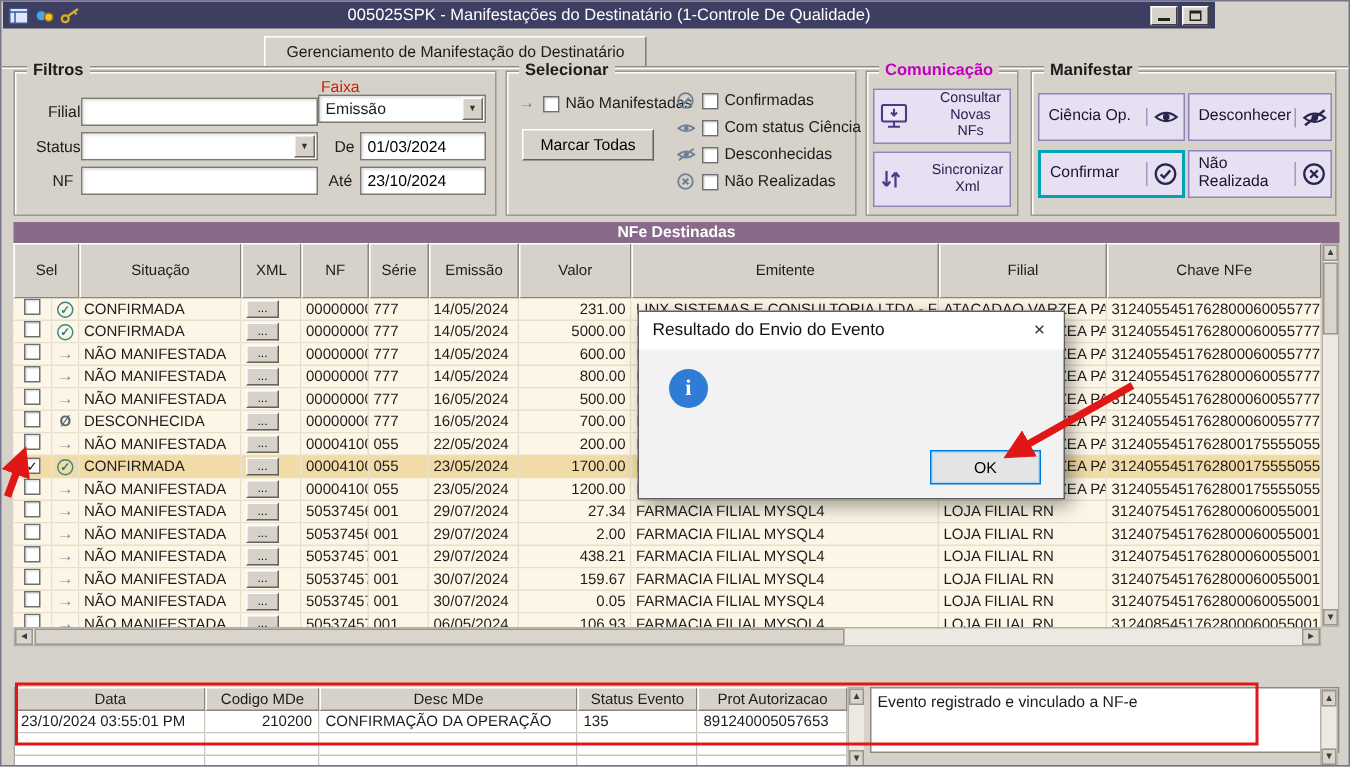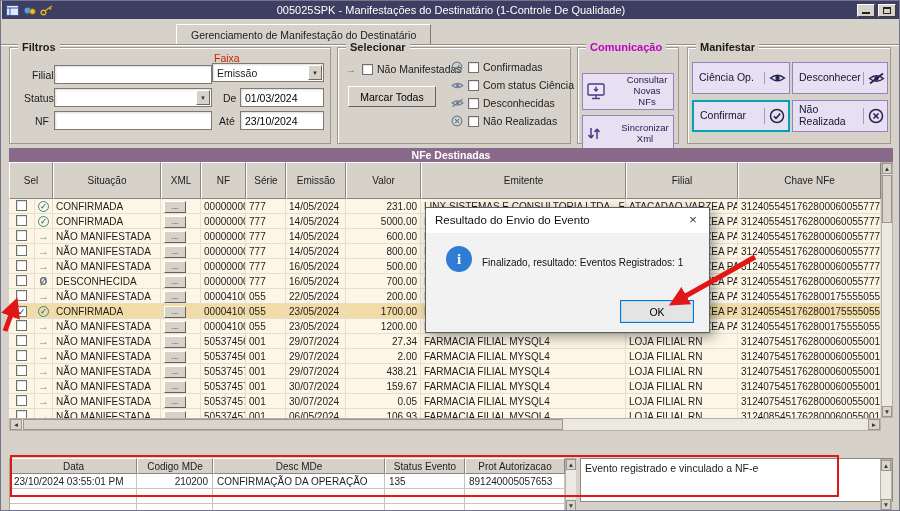--- a/index.html
+++ b/index.html
@@ -5,21 +5,21 @@
   :root{
     --c-titlebar:#3e3e62; --c-gridhdr:#8a6a8a; --c-annotation:#e11616;
     --c-lav:#e7dff2; --c-lavborder:#9383bd; --c-cream:#fdf6e6; --c-selrow:#f1dba6;
     --c-focus:#00a3b4; --c-info:#2e7cd6; --c-okborder:#0078d7; --c-comleg:#c000c0; --c-faixa:#cc2200;
   }
   *{margin:0;padding:0;box-sizing:border-box;}
   html,body{width:900px;height:511px;overflow:hidden;}
   body{font-family:"Liberation Sans",sans-serif;background:#d6d2ca;color:#1c1c1c;}
   .window{position:absolute;left:0;top:0;width:900px;height:511px;background:#d6d2ca;border:1px solid #74748c;overflow:hidden;}
   
-  .titlebar{position:absolute;left:1px;top:0;width:898px;height:18px;background:var(--c-titlebar);display:flex;align-items:center;padding:0 4px;}
+  .titlebar{position:absolute;left:1px;top:0;width:808px;height:18px;background:var(--c-titlebar);display:flex;align-items:center;padding:0 4px;}
   .tb-icons{display:flex;gap:4px;align-items:center;z-index:2;}
   .tb-ic{display:inline-flex;align-items:center;}
   .tb-title{position:absolute;left:0;right:0;text-align:center;font-size:11px;color:#fff;}
   .tb-buttons{margin-left:auto;display:flex;gap:3px;z-index:2;}
   .tb-btn{width:18px;height:13px;background:#d6d2ca;border:1px solid #fff;border-right-color:#3c3c3c;border-bottom-color:#3c3c3c;display:flex;align-items:flex-end;justify-content:center;cursor:default;}
   .glyph-min{display:block;width:8px;height:2px;background:#222;margin-bottom:2px;}
   .glyph-restore{display:block;width:8px;height:7px;border:1px solid #222;border-top-width:2px;margin-bottom:2px;}
   
   .tab{position:absolute;left:175px;top:23px;height:21px;padding:4px 14px 0;background:#d6d2ca;border:1px solid #7e7a72;border-bottom:none;border-top-color:#fff;border-left-color:#fff;font-size:10.5px;}
   .sheet-line{position:absolute;left:0;top:43px;width:900px;height:2px;background:#fff;border-top:1px solid #918d84;}
@@ -33,21 +33,21 @@
   .combo{display:flex;align-items:center;}
   .cmb-txt{flex:1;overflow:hidden;white-space:nowrap;font-size:10.5px;}
   .cmb-btn{width:14px;height:15px;margin-right:-3px;background:#d6d2ca;border:1px solid #fff;border-right-color:#6e6a62;border-bottom-color:#6e6a62;display:flex;align-items:center;justify-content:center;color:#333;}
   .cmb-btn i{font-style:normal;font-size:6px;line-height:6px;}
   .btn3d{position:absolute;background:#d6d2ca;border:1px solid;border-color:#fff #64605a #64605a #fff;font-size:10.5px;font-family:"Liberation Sans",sans-serif;cursor:default;}
   .chk-row{position:absolute;display:flex;align-items:center;gap:4px;font-size:10.5px;white-space:nowrap;}
   .cbx{display:inline-block;width:11px;height:11px;background:#fff;border:1px solid #6f6f6f;box-shadow:inset 1px 1px 1px rgba(0,0,0,.12);font-size:9px;line-height:10px;text-align:center;color:#111;flex:none;}
   .mini-ic{display:inline-flex;width:14px;justify-content:center;align-items:center;flex:none;}
   .arrow-glyph{color:#6e8096;font-weight:bold;font-size:11px;line-height:11px;}
   
-  .combtn{position:absolute;width:92px;height:37px;background:var(--c-lav);border:1px solid var(--c-lavborder);display:flex;align-items:center;gap:18px;padding:16px 3px;cursor:default;margin-top:14px;}
+  .combtn{position:absolute;width:92px;height:37px;background:var(--c-lav);border:1px solid var(--c-lavborder);display:flex;align-items:center;gap:18px;padding:16px 3px;cursor:default;}
   .com-ic{flex:none;display:inline-flex;}
   .com-lbl{flex:1;font-size:9.5px;line-height:1.15;color:#2a2050;text-align:center;font-family:"Liberation Sans",sans-serif;}
   
   .manbtn{position:absolute;height:32px;background:var(--c-lav);border:1px solid var(--c-lavborder);display:flex;align-items:center;padding:1px 3px 1px 6px;cursor:default;}
   .manbtn.focus{border:2px solid var(--c-focus);}
   .man-lbl{flex:1;font-size:10.5px;color:#14142e;text-align:left;line-height:1.1;font-family:"Liberation Sans",sans-serif;}
   .man-ic{flex:none;border-left:1px solid #a695c6;padding-left:4px;margin-left:2px;display:inline-flex;}
   
   .nfe-bar{position:absolute;left:8px;top:147px;width:884px;height:14px;background:var(--c-gridhdr);color:#fff;font-size:10.5px;font-weight:bold;text-align:center;line-height:14px;}
   table.grid{border-collapse:separate;border-spacing:0;table-layout:fixed;font-size:10px;}
@@ -598,21 +598,20 @@
         </div>
     </div>
   </div>
 
   <div class="dialog">
     <div class="dlg-title">
       <span class="dlg-title-text">Resultado do Envio do Evento</span>
       <span class="dlg-close">×</span>
     </div>
     <span class="info-ic">i</span>
-    <span class="dlg-msg">Finalizado, resultado: Eventos Registrados: 1</span>
     <button class="ok-btn">OK</button>
   </div>
 
   <div class="red-rect"></div>
   <svg class="annot" viewBox="0 0 900 511">
     <defs>
       <marker id="ah" markerWidth="4" markerHeight="4" refX="2.6" refY="2" orient="auto">
         <path d="M0,0 L4,2 L0,4 z" fill="#e11616"></path>
       </marker>
     </defs>

